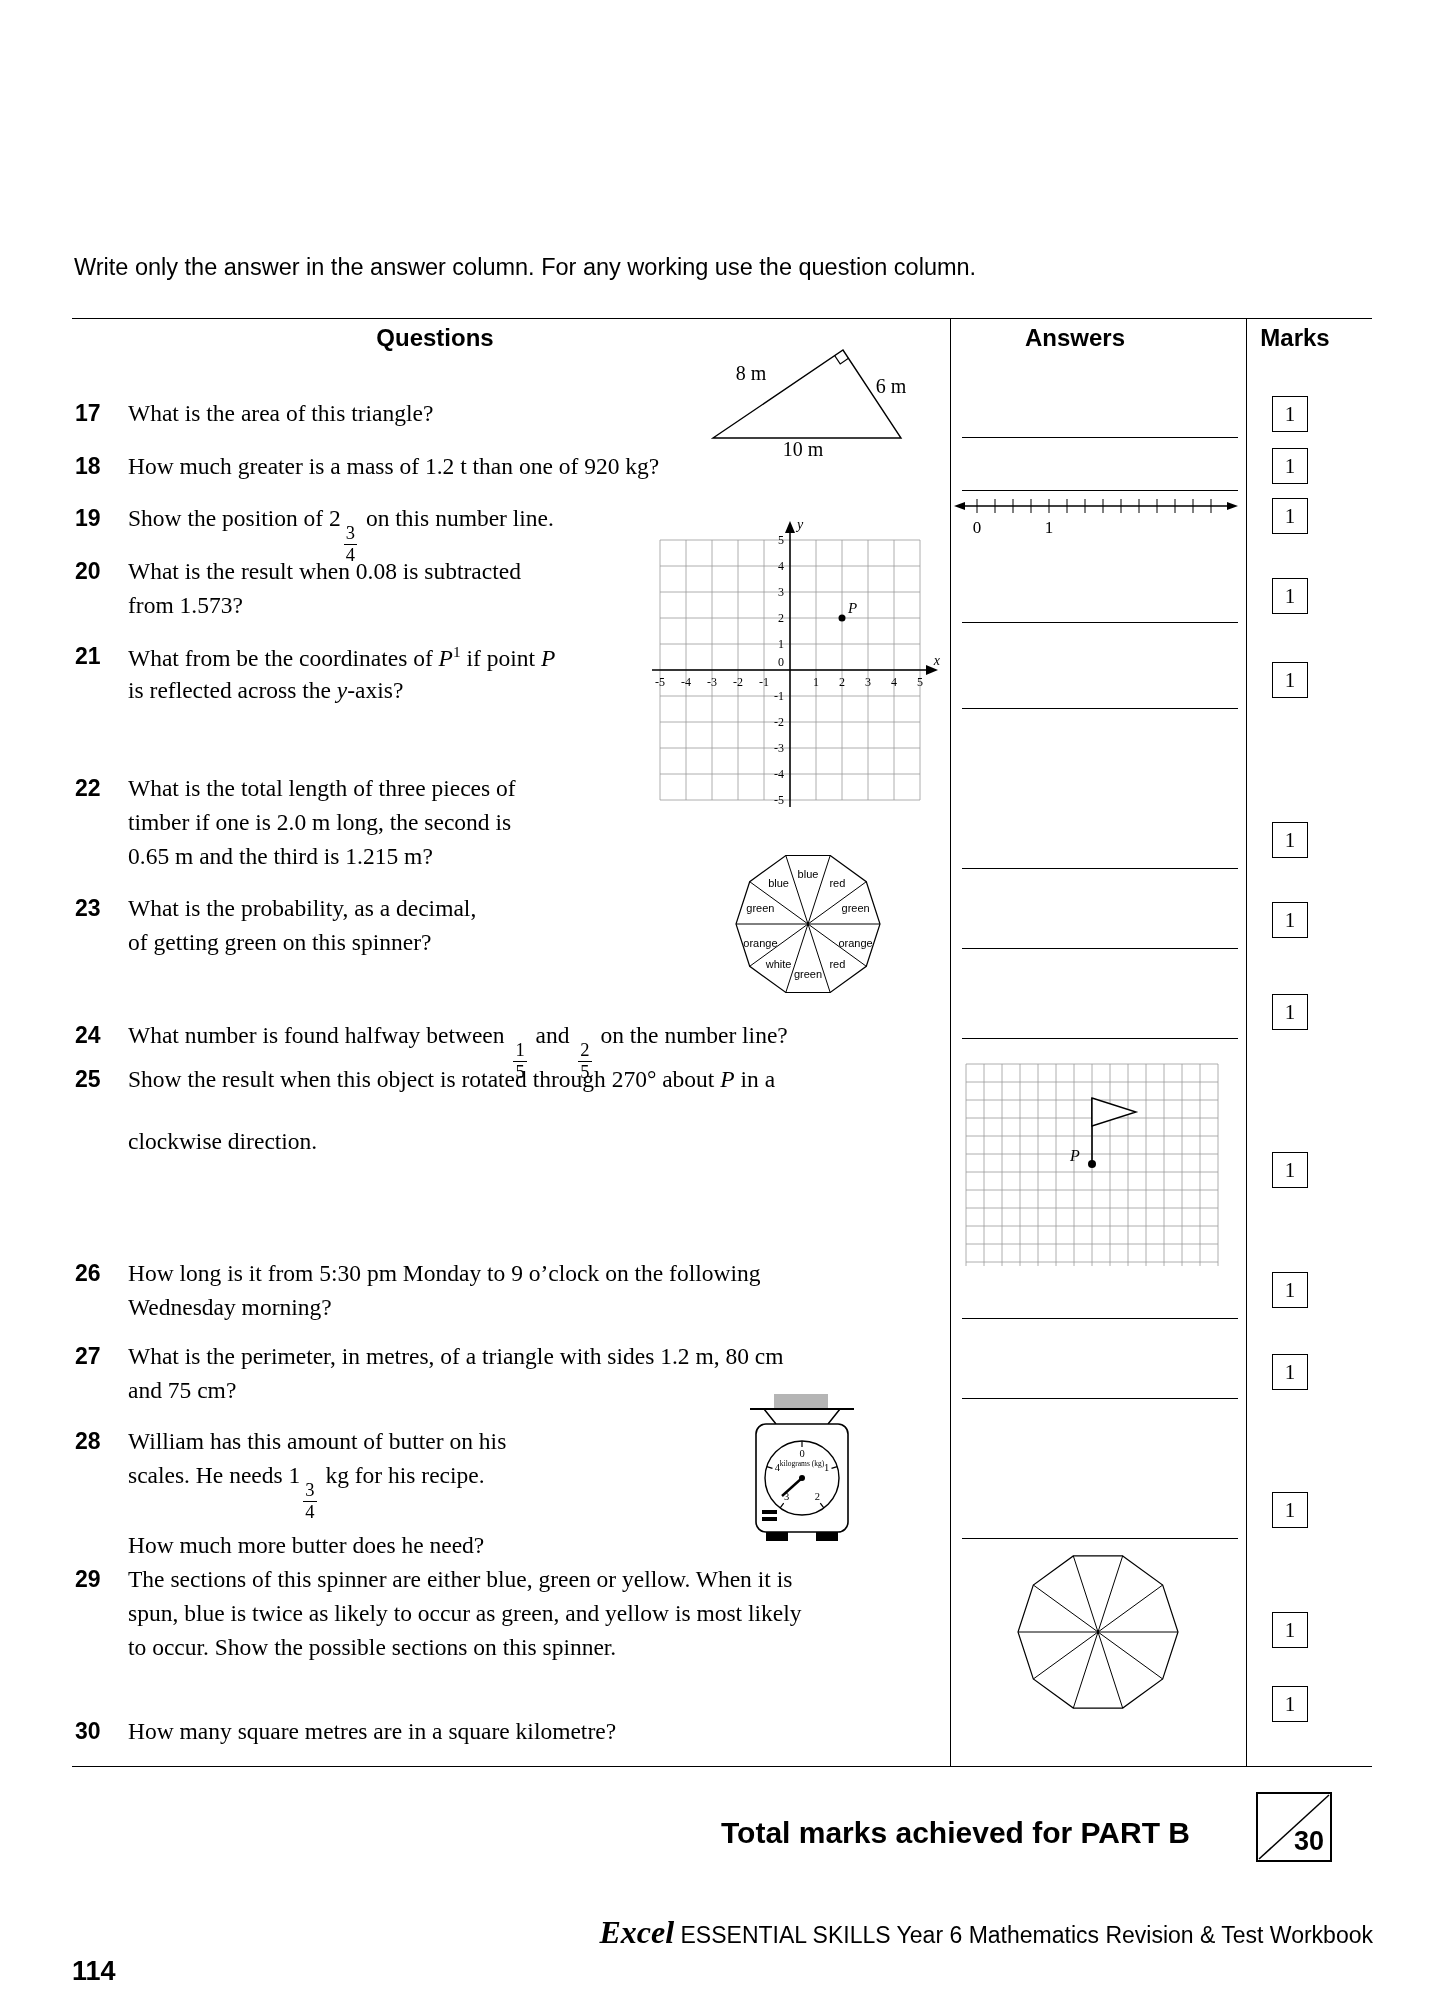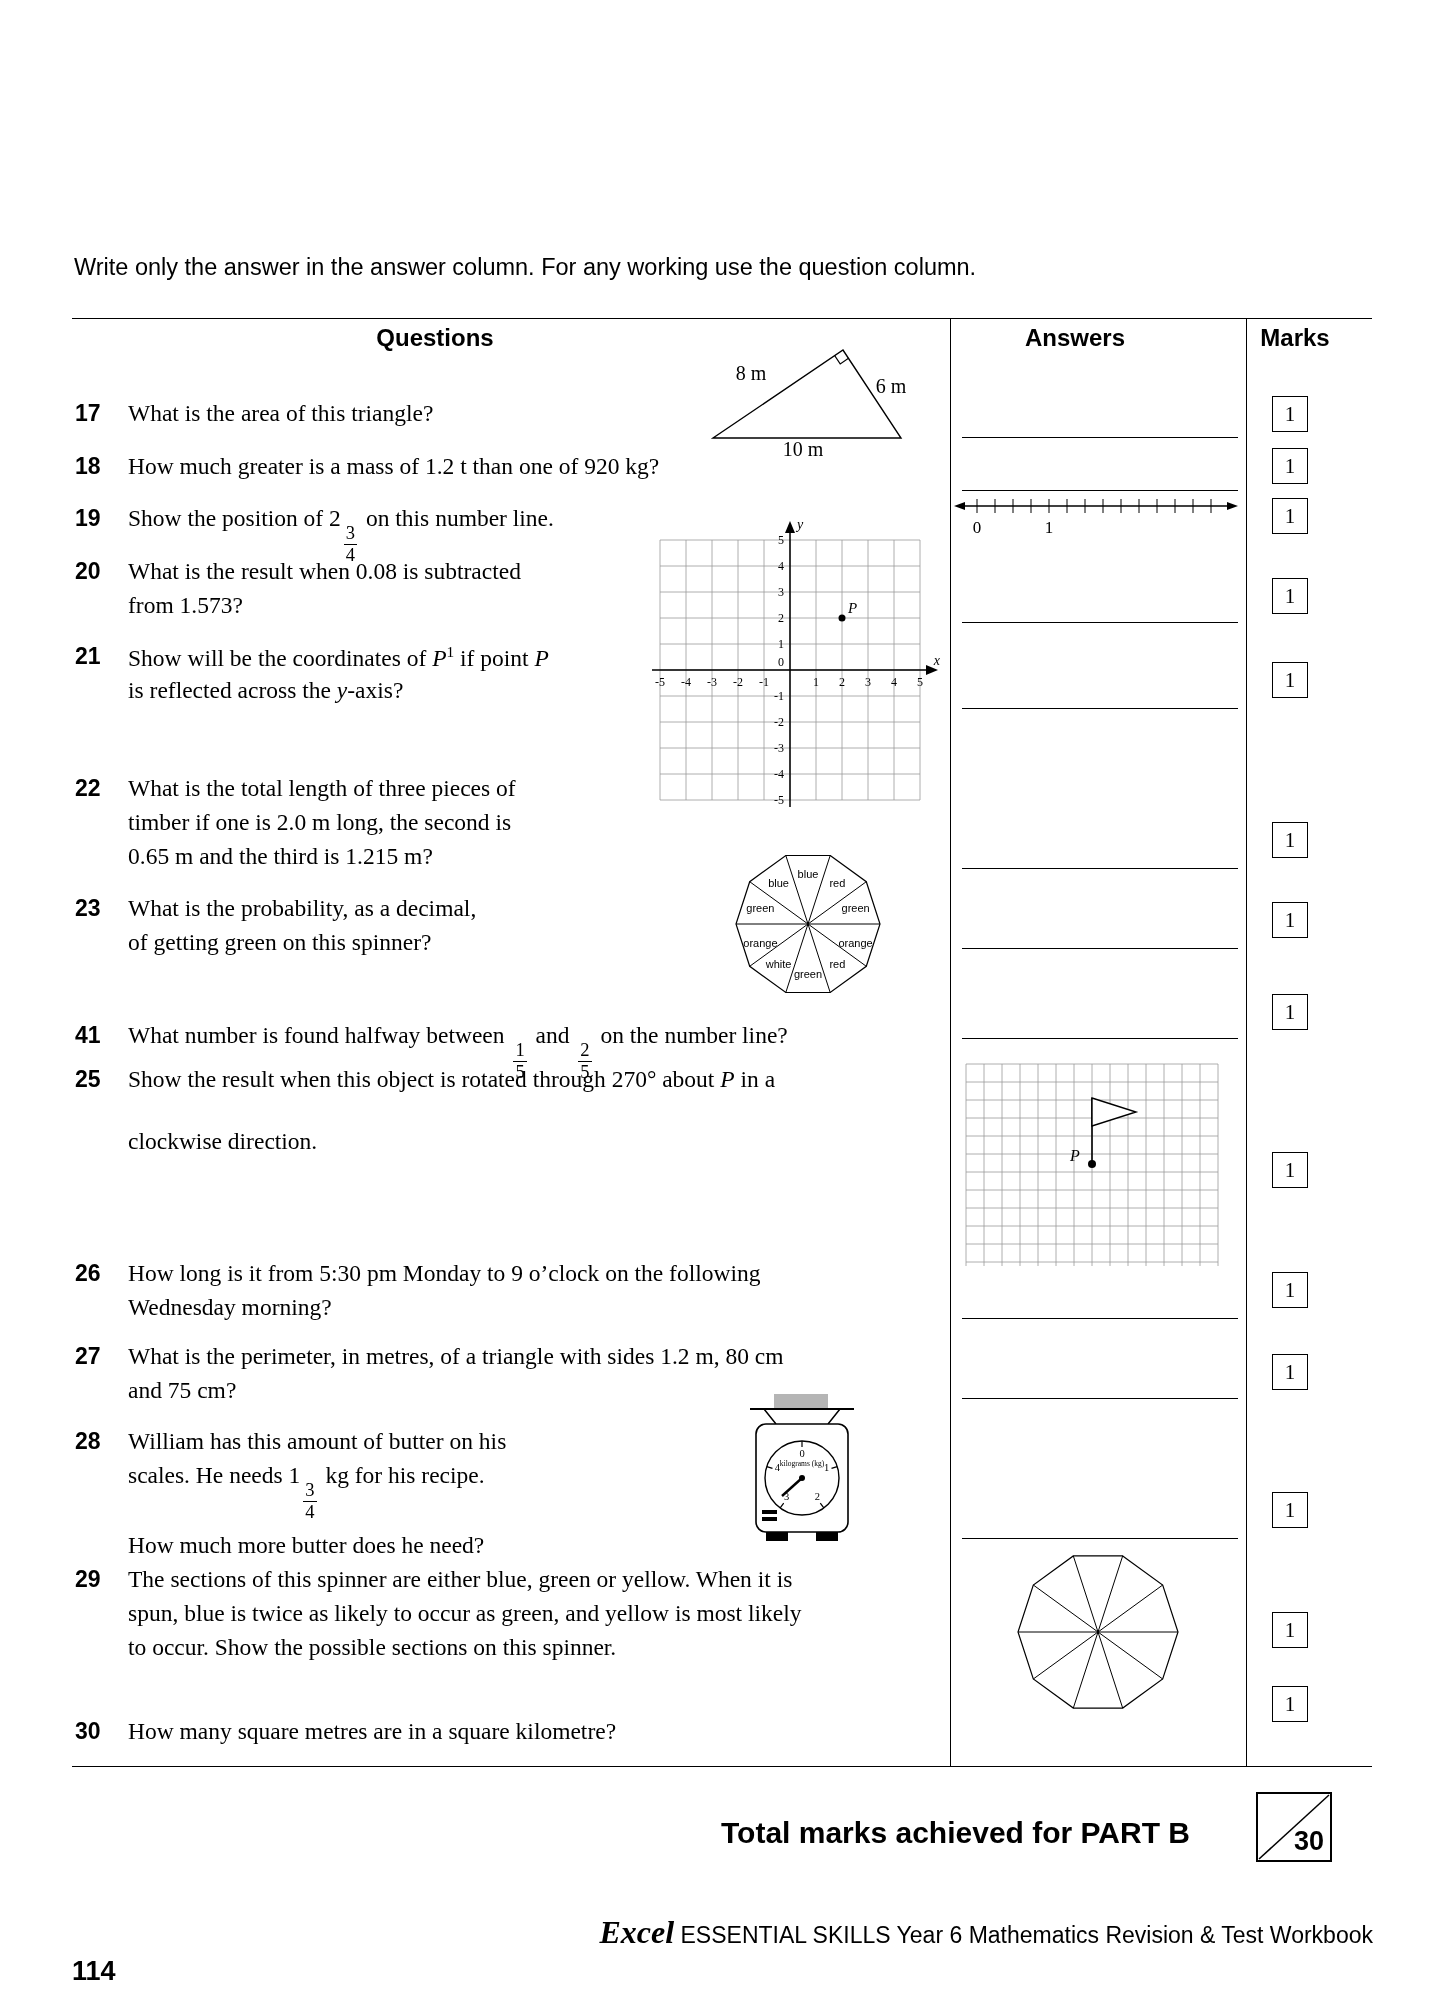--- a/index.html
+++ b/index.html
@@ -93,21 +93,21 @@
   </svg>
   <div class="abs markbox" style="top:498px">1</div>
 
   <div class="abs qnum" style="top:558px">20</div>
   <div class="abs qtext" style="top:558px">What is the result when 0.08 is subtracted</div>
   <div class="abs qtext" style="top:592px">from 1.573?</div>
   <div class="abs ansline" style="top:622px"></div>
   <div class="abs markbox" style="top:578px">1</div>
 
   <div class="abs qnum" style="top:643px">21</div>
-  <div class="abs qtext" style="top:643px"><span>Show will be the coordinates of </span><span class="it">P</span><sup>1</sup><span> if point </span><span class="it">P</span></div>
+  <div class="abs qtext" style="top:643px"><span>What from be the coordinates of </span><span class="it">P</span><sup>1</sup><span> if point </span><span class="it">P</span></div>
   <div class="abs qtext" style="top:677px"><span>is reflected across the </span><span class="it">y</span><span>-axis?</span></div>
   <svg class="abs" style="left:640px;top:515px" width="320" height="345">
     <path d="M20 25V285M46 25V285M72 25V285M98 25V285M124 25V285M150 25V285M176 25V285M202 25V285M228 25V285M254 25V285M280 25V285" stroke="#9a9a9a" stroke-width="0.8" fill="none"></path>
     <path d="M20 25H280M20 51H280M20 77H280M20 103H280M20 129H280M20 155H280M20 181H280M20 207H280M20 233H280M20 259H280M20 285H280" stroke="#9a9a9a" stroke-width="0.8" fill="none"></path>
     <path d="M150 292V16M12 155H288" stroke="#000" stroke-width="1.5" fill="none"></path>
     <polygon points="150,6 145,18 155,18" fill="#000"></polygon>
     <polygon points="298,155 286,150 286,160" fill="#000"></polygon>
     <text x="157" y="14" font-size="14" font-style="italic">y</text>
     <text x="300" y="150" font-size="14" font-style="italic" text-anchor="end">x</text>
     <text x="144" y="151" font-size="12" text-anchor="end">0</text>
@@ -157,21 +157,21 @@
     <text class="sans" x="111.4" y="122" font-size="11" text-anchor="middle">red</text>
     <text class="sans" x="82" y="132" font-size="11" text-anchor="middle">green</text>
     <text class="sans" x="52.6" y="122" font-size="11" text-anchor="middle">white</text>
     <text class="sans" x="34.4" y="101" font-size="11" text-anchor="middle">orange</text>
     <text class="sans" x="34.4" y="66" font-size="11" text-anchor="middle">green</text>
     <text class="sans" x="52.6" y="41" font-size="11" text-anchor="middle">blue</text>
   </svg>
   <div class="abs ansline" style="top:948px"></div>
   <div class="abs markbox" style="top:902px">1</div>
 
-  <div class="abs qnum" style="top:1022px">41</div>
+  <div class="abs qnum" style="top:1022px">24</div>
   <div class="abs qtext" style="top:1022px"><span>What number is found halfway between </span><span class="frac"><span class="fn">1</span><span>5</span></span><span> and </span><span class="frac"><span class="fn">2</span><span>5</span></span><span> on the number line?</span></div>
   <div class="abs ansline" style="top:1038px"></div>
   <div class="abs markbox" style="top:994px">1</div>
 
   <div class="abs qnum" style="top:1066px">25</div>
   <div class="abs qtext" style="top:1066px"><span>Show the result when this object is rotated through 270° about </span><span class="it">P</span><span> in a</span></div>
   <div class="abs qtext" style="top:1128px">clockwise direction.</div>
   <svg class="abs" style="left:962px;top:1060px" width="276" height="226">
     <path d="M4 4V206M22 4V206M40 4V206M58 4V206M76 4V206M94 4V206M112 4V206M130 4V206M148 4V206M166 4V206M184 4V206M202 4V206M220 4V206M238 4V206M256 4V206" stroke="#999" stroke-width="0.8" fill="none"></path>
     <path d="M4 4H256M4 22H256M4 40H256M4 58H256M4 76H256M4 94H256M4 112H256M4 130H256M4 148H256M4 166H256M4 184H256M4 202H256" stroke="#999" stroke-width="0.8" fill="none"></path>

